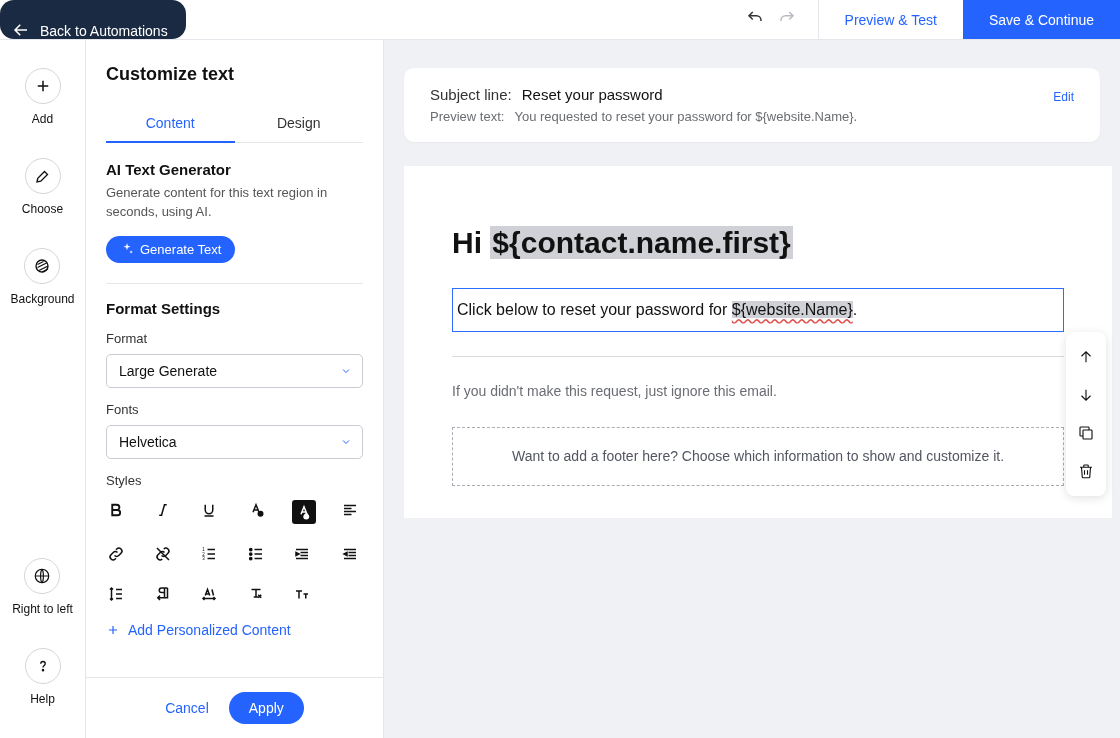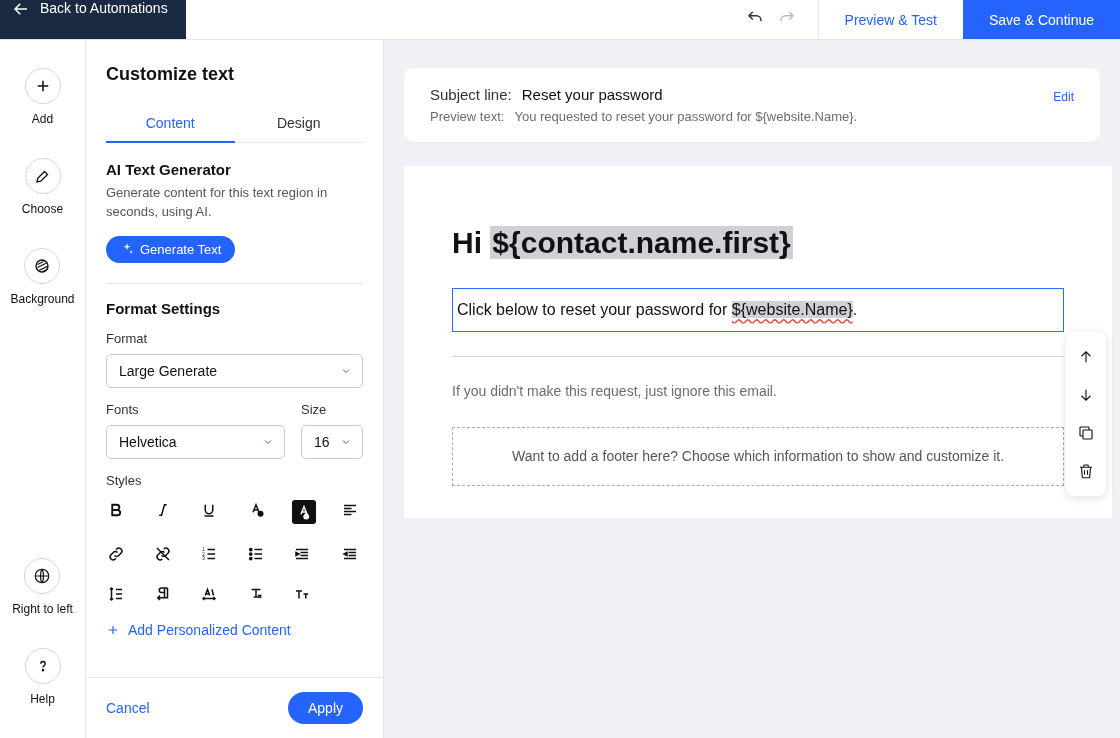--- a/index.html
+++ b/index.html
@@ -1,20 +1,20 @@
 <!DOCTYPE html>
 <html><head>
 <meta charset="utf-8">
 <style>
   * { box-sizing: border-box; margin: 0; padding: 0; }
   html, body { width: 1120px; height: 738px; font-family: Helvetica, Arial, sans-serif; background: #f0f1f4; overflow: hidden; }
   
   
   .topbar { position: absolute; top: 0; left: 0; right: 0; height: 40px; display: flex; align-items: stretch; background: #fff; border-bottom: 1px solid #e4e6eb; }
-  .back-btn { display: flex; align-items: flex-start; gap: 10px; padding: 0 18px 0 12px; background: #1a2a42; color: #fff; font-size: 14px; cursor: pointer; }
+  .back-btn { display: flex; align-items: flex-end; gap: 10px; padding: 0 18px 0 12px; background: #1a2a42; color: #fff; font-size: 14px; cursor: pointer; border-radius: 14px; }
   .back-btn svg { width: 18px; height: 18px; stroke: #fff; }
   .topbar-spacer { flex: 1; }
   .undo-redo { display: flex; align-items: center; gap: 14px; padding: 0 22px; }
   .undo-redo svg { width: 18px; height: 18px; stroke: #333; cursor: pointer; }
   .undo-redo .disabled svg { stroke: #b7bbc2; }
   .preview-btn { display: flex; align-items: center; padding: 0 26px; color: #2563ff; font-size: 14px; font-weight: 500; cursor: pointer; border-left: 1px solid #e4e6eb; }
   .save-btn { display: flex; align-items: center; padding: 0 26px; background: #2563ff; color: #fff; font-size: 14px; font-weight: 500; cursor: pointer; }
 
   
   .rail { position: absolute; top: 40px; left: 0; width: 86px; bottom: 0; background: #fff; border-right: 1px solid #e4e6eb; display: flex; flex-direction: column; align-items: center; padding-top: 28px; }
@@ -42,21 +42,21 @@
   .row2 { display: flex; gap: 16px; }
   .row2 > div:first-child { flex: 1; }
   .row2 > div:last-child { width: 62px; }
   .styles-grid { display: grid; grid-template-columns: repeat(6, 1fr); gap: 20px 24px; margin-top: 12px; }
   .style-btn { width: 20px; height: 20px; display: flex; align-items: center; justify-content: center; cursor: pointer; color: #111; }
   .style-btn svg { width: 18px; height: 18px; }
   .style-btn.active { color: #fff; }
   .style-btn.active-wrap { background: #111; border-radius: 3px; padding: 3px; width: 24px; height: 24px; }
   .add-personal { display: flex; align-items: center; gap: 8px; color: #2563ff; font-size: 14px; margin-top: 18px; cursor: pointer; }
   .add-personal svg { width: 14px; height: 14px; stroke: #2563ff; }
-  .panel-footer { border-top: 1px solid #e4e6eb; padding: 14px 20px; display: flex; justify-content: space-between; gap: 20px; align-items: center; }
+  .panel-footer { border-top: 1px solid #e4e6eb; padding: 14px 20px; display: flex; justify-content: center; gap: 20px; align-items: center; }
   .cancel-link { color: #2563ff; font-size: 14px; cursor: pointer; }
   .apply-btn { background: #2563ff; color: #fff; border: none; border-radius: 999px; padding: 8px 20px; font-size: 14px; font-weight: 500; cursor: pointer; }
 
   
   .canvas { position: absolute; top: 40px; left: 384px; right: 0; bottom: 0; padding: 28px 20px; overflow: auto; }
   .subject-card { background: #fff; border-radius: 10px; padding: 18px 26px; display: flex; align-items: flex-start; box-shadow: 0 1px 2px rgba(0,0,0,0.04); }
   .subject-left { flex: 1; }
   .subject-row { display: flex; gap: 10px; margin-bottom: 6px; }
   .subject-label { font-size: 15px; color: #333; }
   .subject-value { font-size: 15px; color: #111; }
@@ -185,29 +185,20 @@
     <div class="row2">
       <div>
         <div class="field-label">Fonts</div>
         <div class="select">
           <span>Helvetica</span>
           <svg class="chev" viewBox="0 0 24 24">
               <path d="M6 9l6 6 6-6"></path>
             </svg>
         </div>
       </div>
-      <div>
-        <div class="field-label">Size</div>
-        <div class="select">
-          <span>16</span>
-          <svg class="chev" viewBox="0 0 24 24">
-              <path d="M6 9l6 6 6-6"></path>
-            </svg>
-        </div>
-      </div>
     </div>
 
     <div class="field-label">Styles</div>
     <div class="styles-grid">
       <div class="style-btn">
           <svg viewBox="0 0 24 24" stroke="currentColor" fill="none" stroke-width="2.5">
             <path d="M7 5h6a3.5 3.5 0 010 7H7zM7 12h7a3.5 3.5 0 010 7H7z"></path>
           </svg>
         </div>
       <div class="style-btn">

